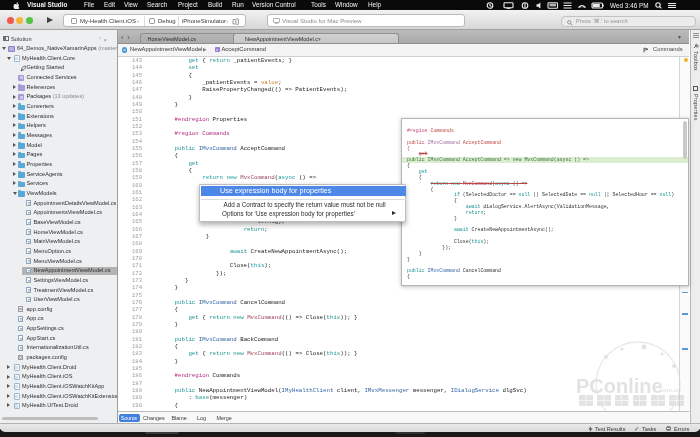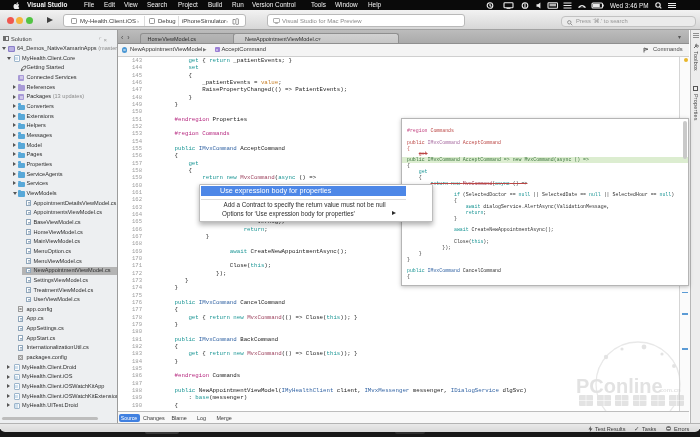--- a/index.html
+++ b/index.html
@@ -34,21 +34,21 @@
 .num{position:absolute;left:2px;width:22px;text-align:right;font-family:"Liberation Mono",monospace;font-size:5.6px;color:#9d9d9d;line-height:7.33px;white-space:pre}
 .cl{position:absolute;left:29px;font-family:"Liberation Mono",monospace;font-size:5.75px;line-height:7.33px;color:#222;white-space:pre}
 .k{color:#1b9695}.t{color:#3364a4}.v{color:#c8802a}.rg{color:#b5267e}.m{color:#9e4560}
 
 #panel{position:absolute;left:400.5px;top:118px;width:288px;height:168px;background:#fff;border:1px solid #b5b5b5;box-shadow:0 1px 4px rgba(0,0,0,.25);overflow:hidden}
 .pl{position:absolute;left:5.5px;font-family:"Liberation Mono",monospace;font-size:4.9px;line-height:5.85px;color:#333;white-space:pre}
 .rm{color:#bb4644}.rmk{color:#c2417f}.rmt{color:#a5699f}
 .gr{color:#3c763d}
 .strike{text-decoration:line-through;text-decoration-color:#bb4644}
 
-#popup{position:absolute;left:199px;top:183.8px;width:234px;height:38.2px;background:#fff;border:1px solid #bdbdbd;border-radius:1px;box-shadow:0 2.5px 5px rgba(0,0,0,.3)}
+#popup{position:absolute;left:199px;top:183.8px;width:207px;height:38.2px;background:#fff;border:1px solid #bdbdbd;border-radius:1px;box-shadow:0 2.5px 5px rgba(0,0,0,.3)}
 #bluerow{position:absolute;left:1px;top:1.4px;width:204.5px;height:9.6px;background:#4d87e7;color:#fff;font-size:7.2px;line-height:9.6px;white-space:nowrap}
 .mitem{position:absolute;font-size:6.3px;color:#2b2b2b;white-space:nowrap}
 
 #btabs{position:absolute;left:118px;top:411.4px;width:571px;height:11.6px;background:#f8f8f8;border-top:1px solid #bdbdbd;font-size:5.4px;color:#3a3a3a}
 #statusbar{position:absolute;left:0;top:423px;width:700px;height:8.5px;background:linear-gradient(#e9e9e9,#d9d9d9);border-top:1px solid #b3b3b3;border-radius:0 0 5px 5px;font-size:5.6px;color:#3a3a3a;z-index:3}
 #dark{position:absolute;left:0;top:429px;width:700px;height:8px;background:#181818}
 
 #scrollcol{position:absolute;left:679px;top:57px;width:10.5px;height:354.5px;background:#fbfbfb;border-left:1px solid #d5d5d5}
 #toolstrip{position:absolute;left:689.5px;top:30px;width:10.5px;height:393px;background:#ededed;border-left:1px solid #b7b7b7}
 .vtext{position:absolute;writing-mode:vertical-rl;font-size:5.4px;color:#4a4a4a;letter-spacing:0.2px}

